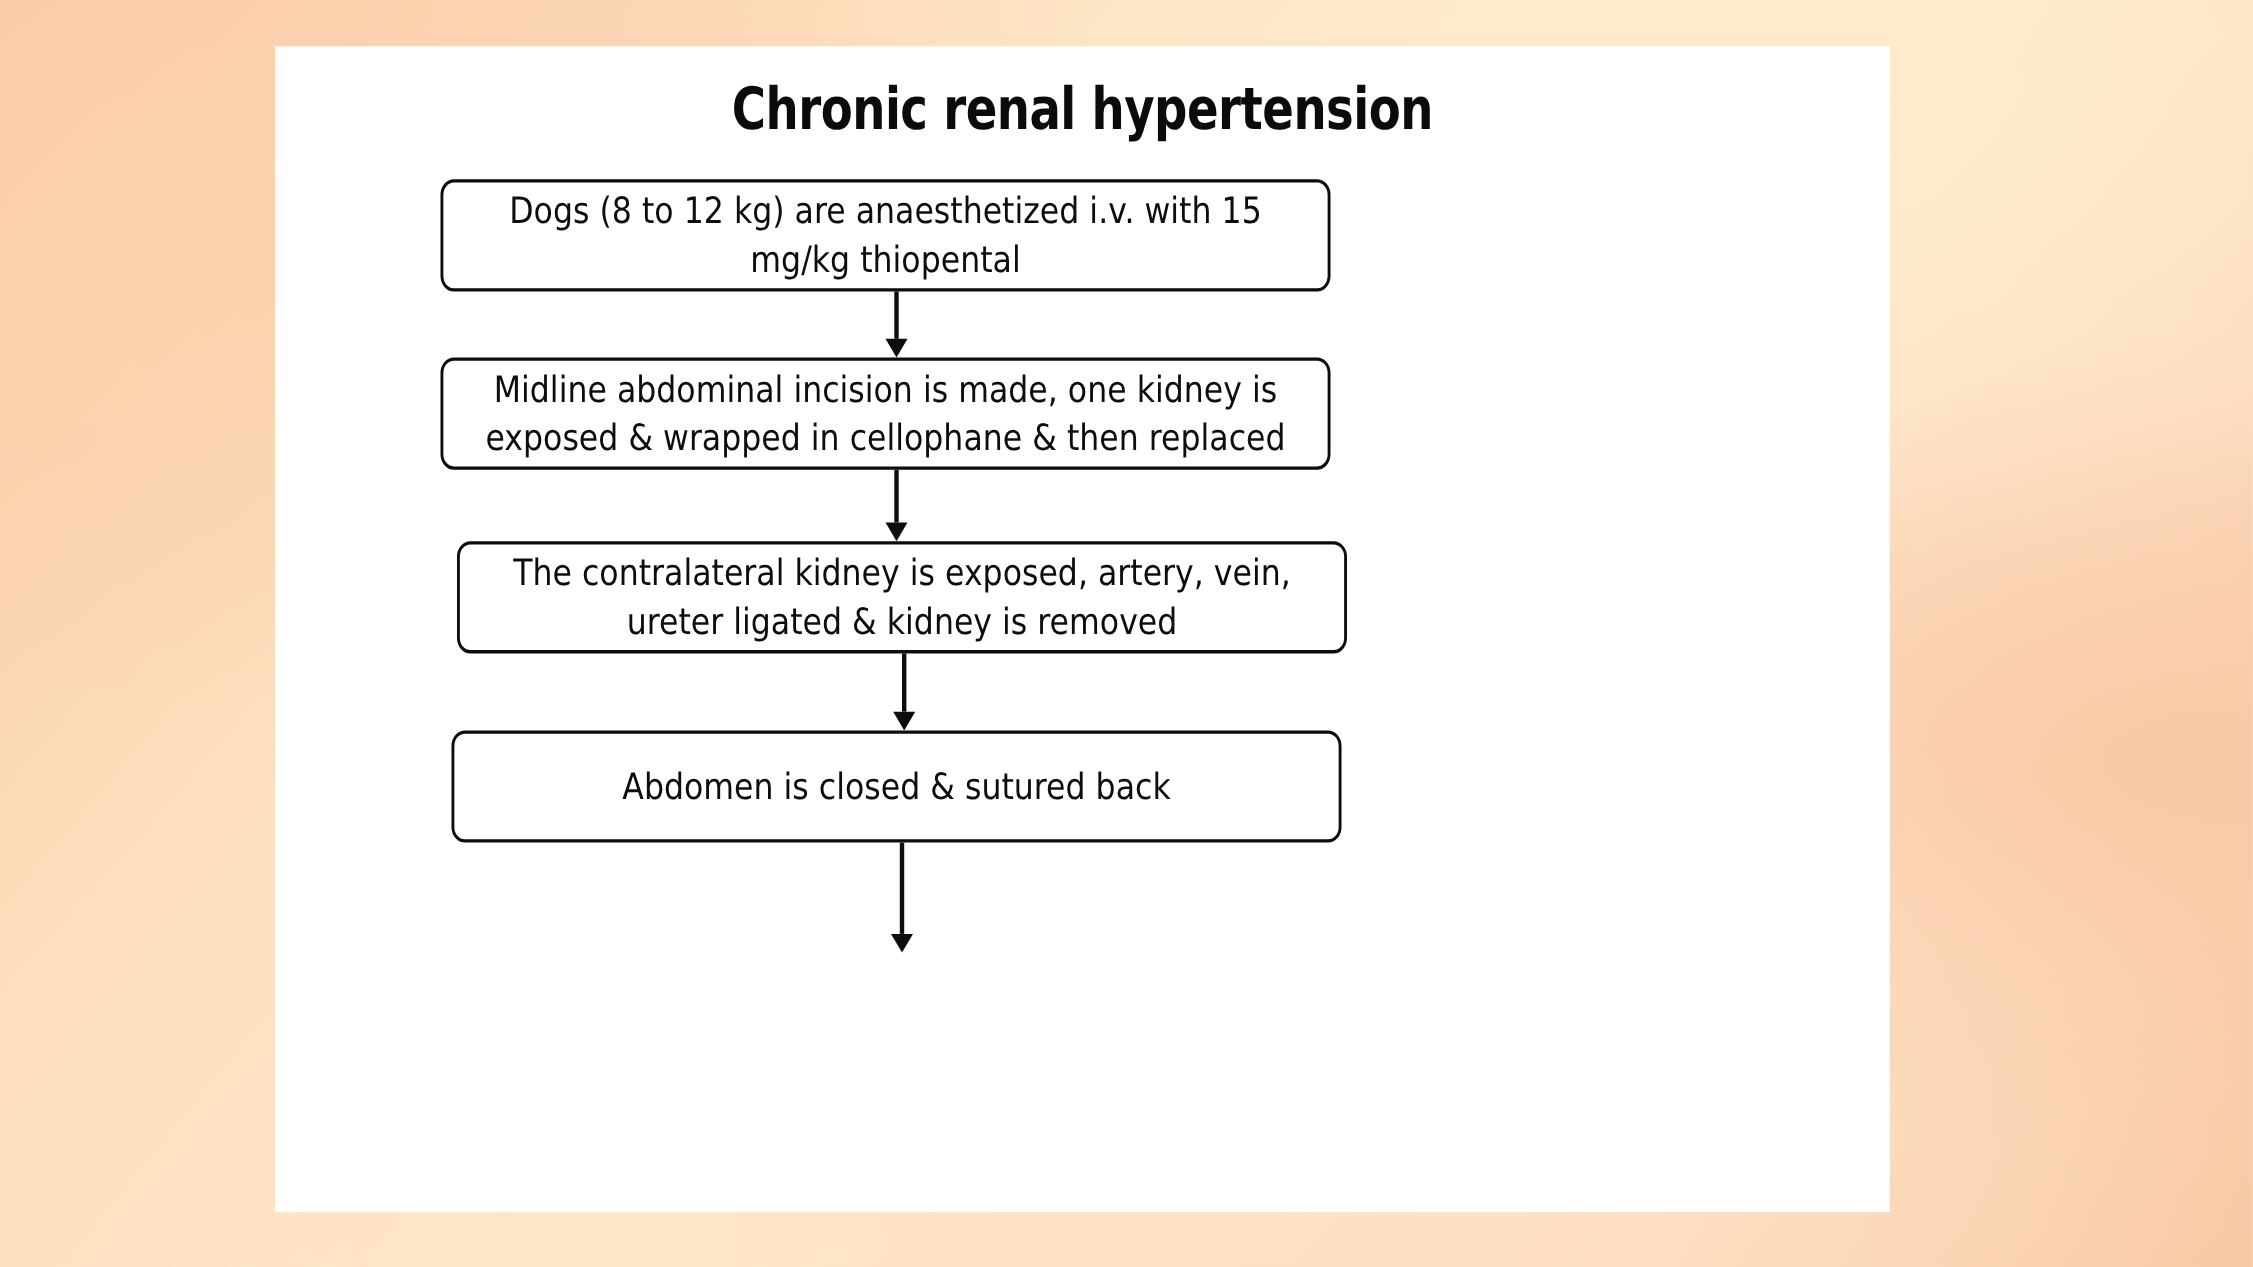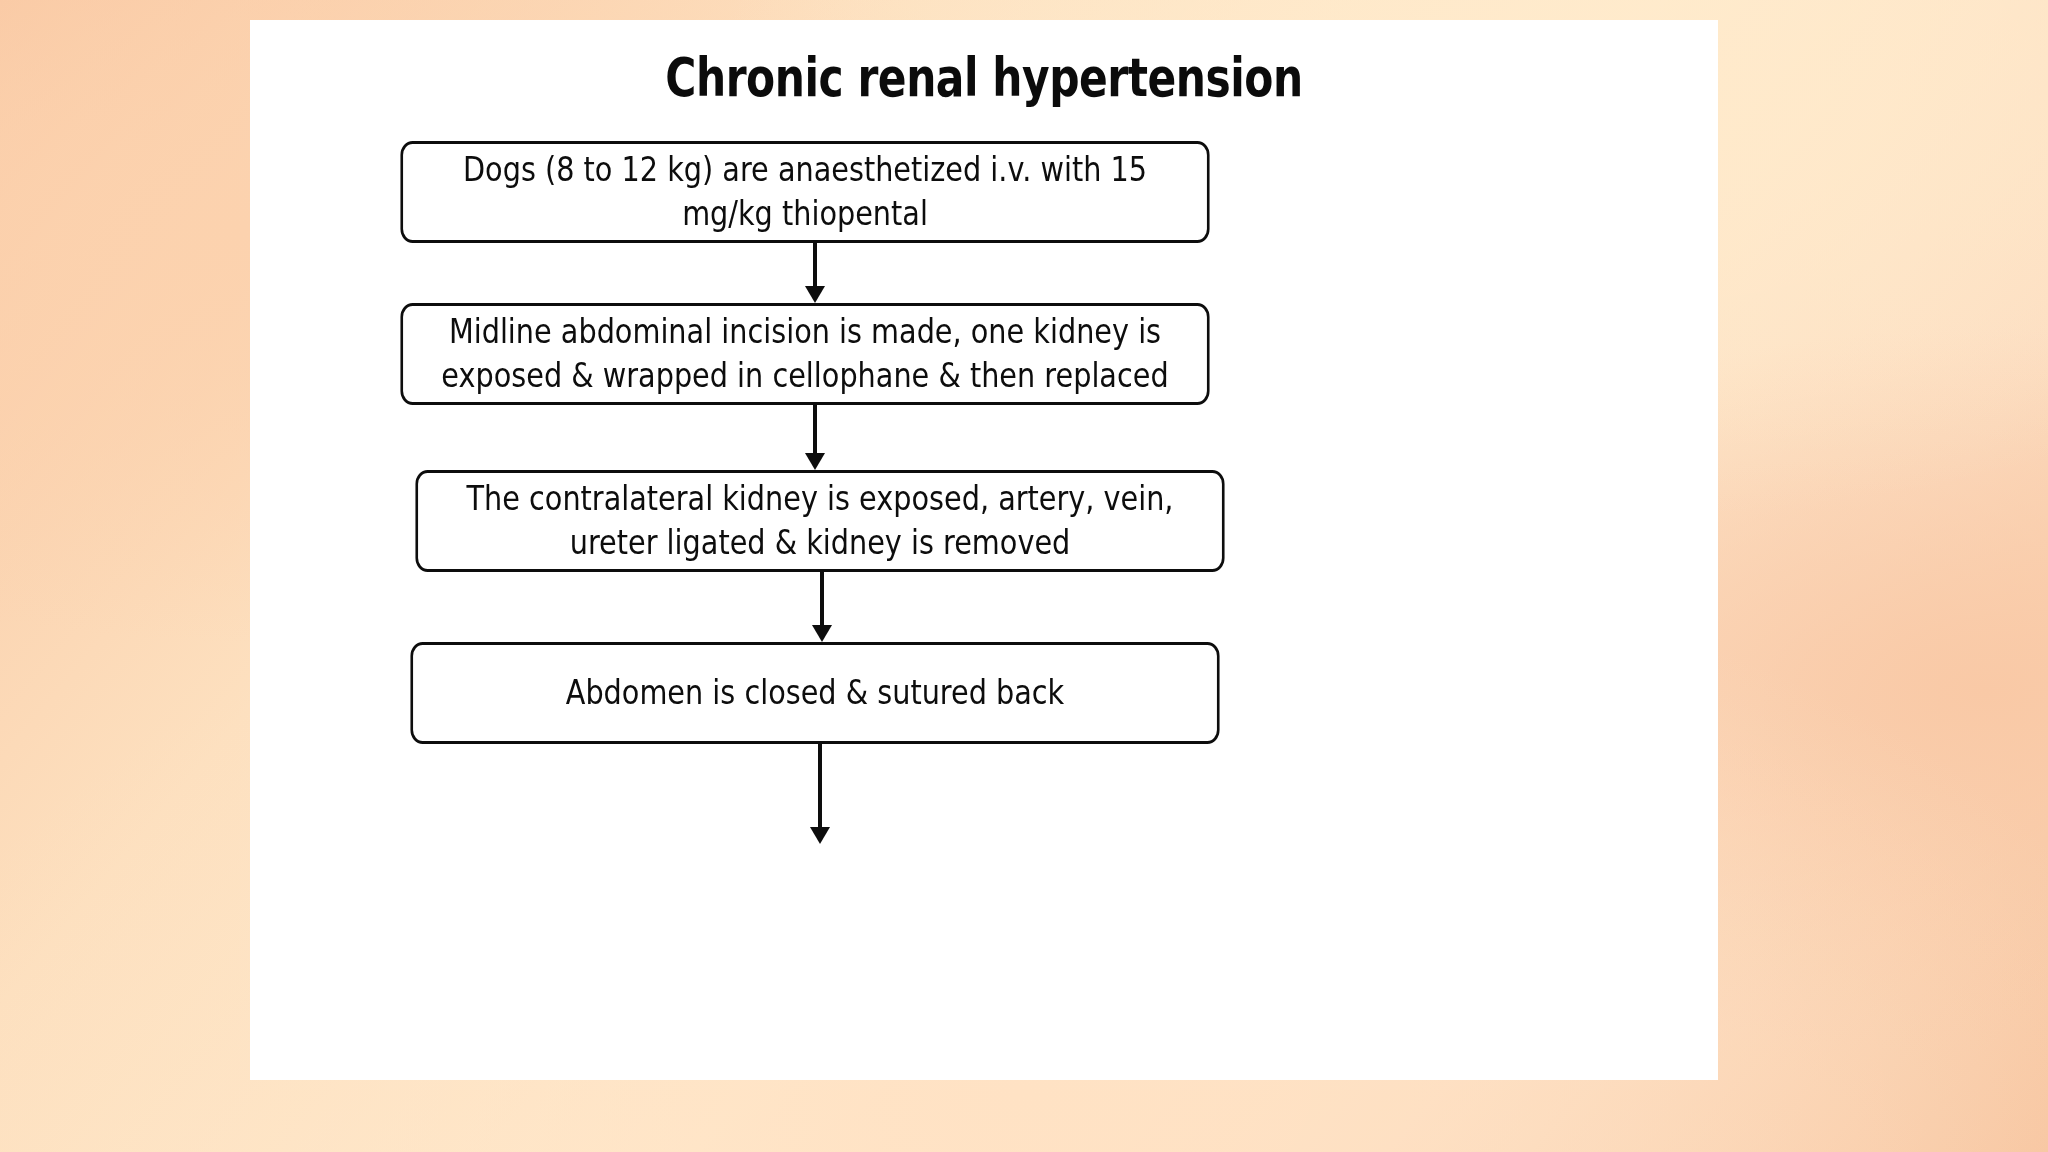--- a/index.html
+++ b/index.html
@@ -24,21 +24,21 @@
       radial-gradient(ellipse 60% 55% at 12% 20%, #fcd2ae 0%, rgba(252,210,174,0) 65%),
       radial-gradient(ellipse 80% 70% at 50% 95%, #ffe2c4 0%, rgba(255,226,196,0) 70%),
       radial-gradient(ellipse 50% 45% at 97% 60%, #f9c9a6 0%, rgba(249,201,166,0) 70%),
       linear-gradient(130deg, #f9c7a2 0%, #fde0bf 28%, #ffeccf 55%, #fcdcc0 78%, #f7c5a0 100%);
   }
 
   
   #panel {
     position: absolute;
     left: 250px;
-    top: 20px;
+    top: 42px;
     width: 1468px;
     height: 1060px;
     background: #ffffff;
   }
 
   
   #title {
     position: absolute;
     left: 0;
     top: 27px;

